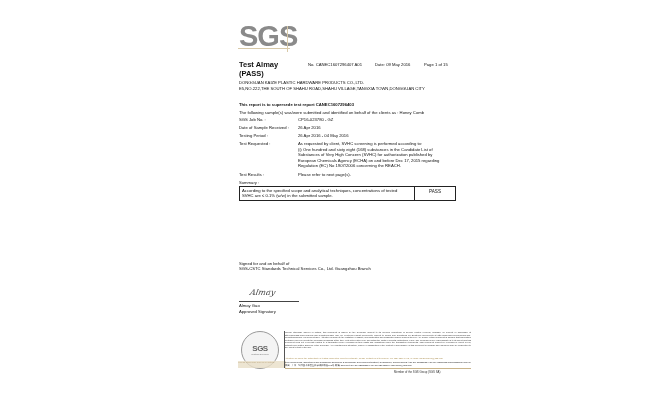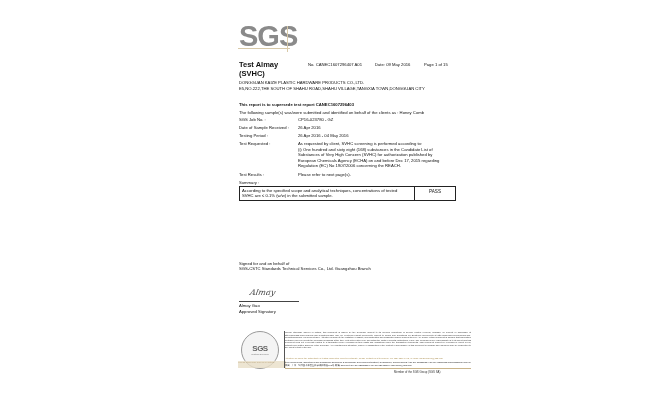--- a/index.html
+++ b/index.html
@@ -47,21 +47,21 @@
 <body>
 
 <div class="page">
 
   <div class="abs logo">SGS</div>
   <div class="abs logo-underline"></div>
   <div class="abs logo-vline"></div>
 
   <div class="abs title">
     <div>Test Almay</div>
-    <div>(SVHC)</div>
+    <div>(PASS)</div>
   </div>
   <div class="abs meta" style="left:276px;">No. CANEC1607296407  A01</div>
   <div class="abs meta" style="left:343px;">Date: 09 May 2016</div>
   <div class="abs meta" style="left:392px;">Page 1 of 15</div>
 
   <div class="abs small" style="left:207px; top:80px;">DONGGUAN KAIZE PLASTIC HARDWARE PRODUCTS CO.,LTD.</div>
   <div class="abs small" style="left:207px; top:86px;">E5,NO.222,THE SOUTH OF SHAHU ROAD,SHAHU VILLAGE,TANGXIA TOWN,DONGGUAN CITY</div>
 
   <div class="abs small bold" style="left:207px; top:102px;">This report is to supersede test report CANEC1607296403</div>
   <div class="abs small" style="left:207px; top:110px;">The following sample(s) was/were submitted and identified on behalf of the clients as : Honey Comb</div>

